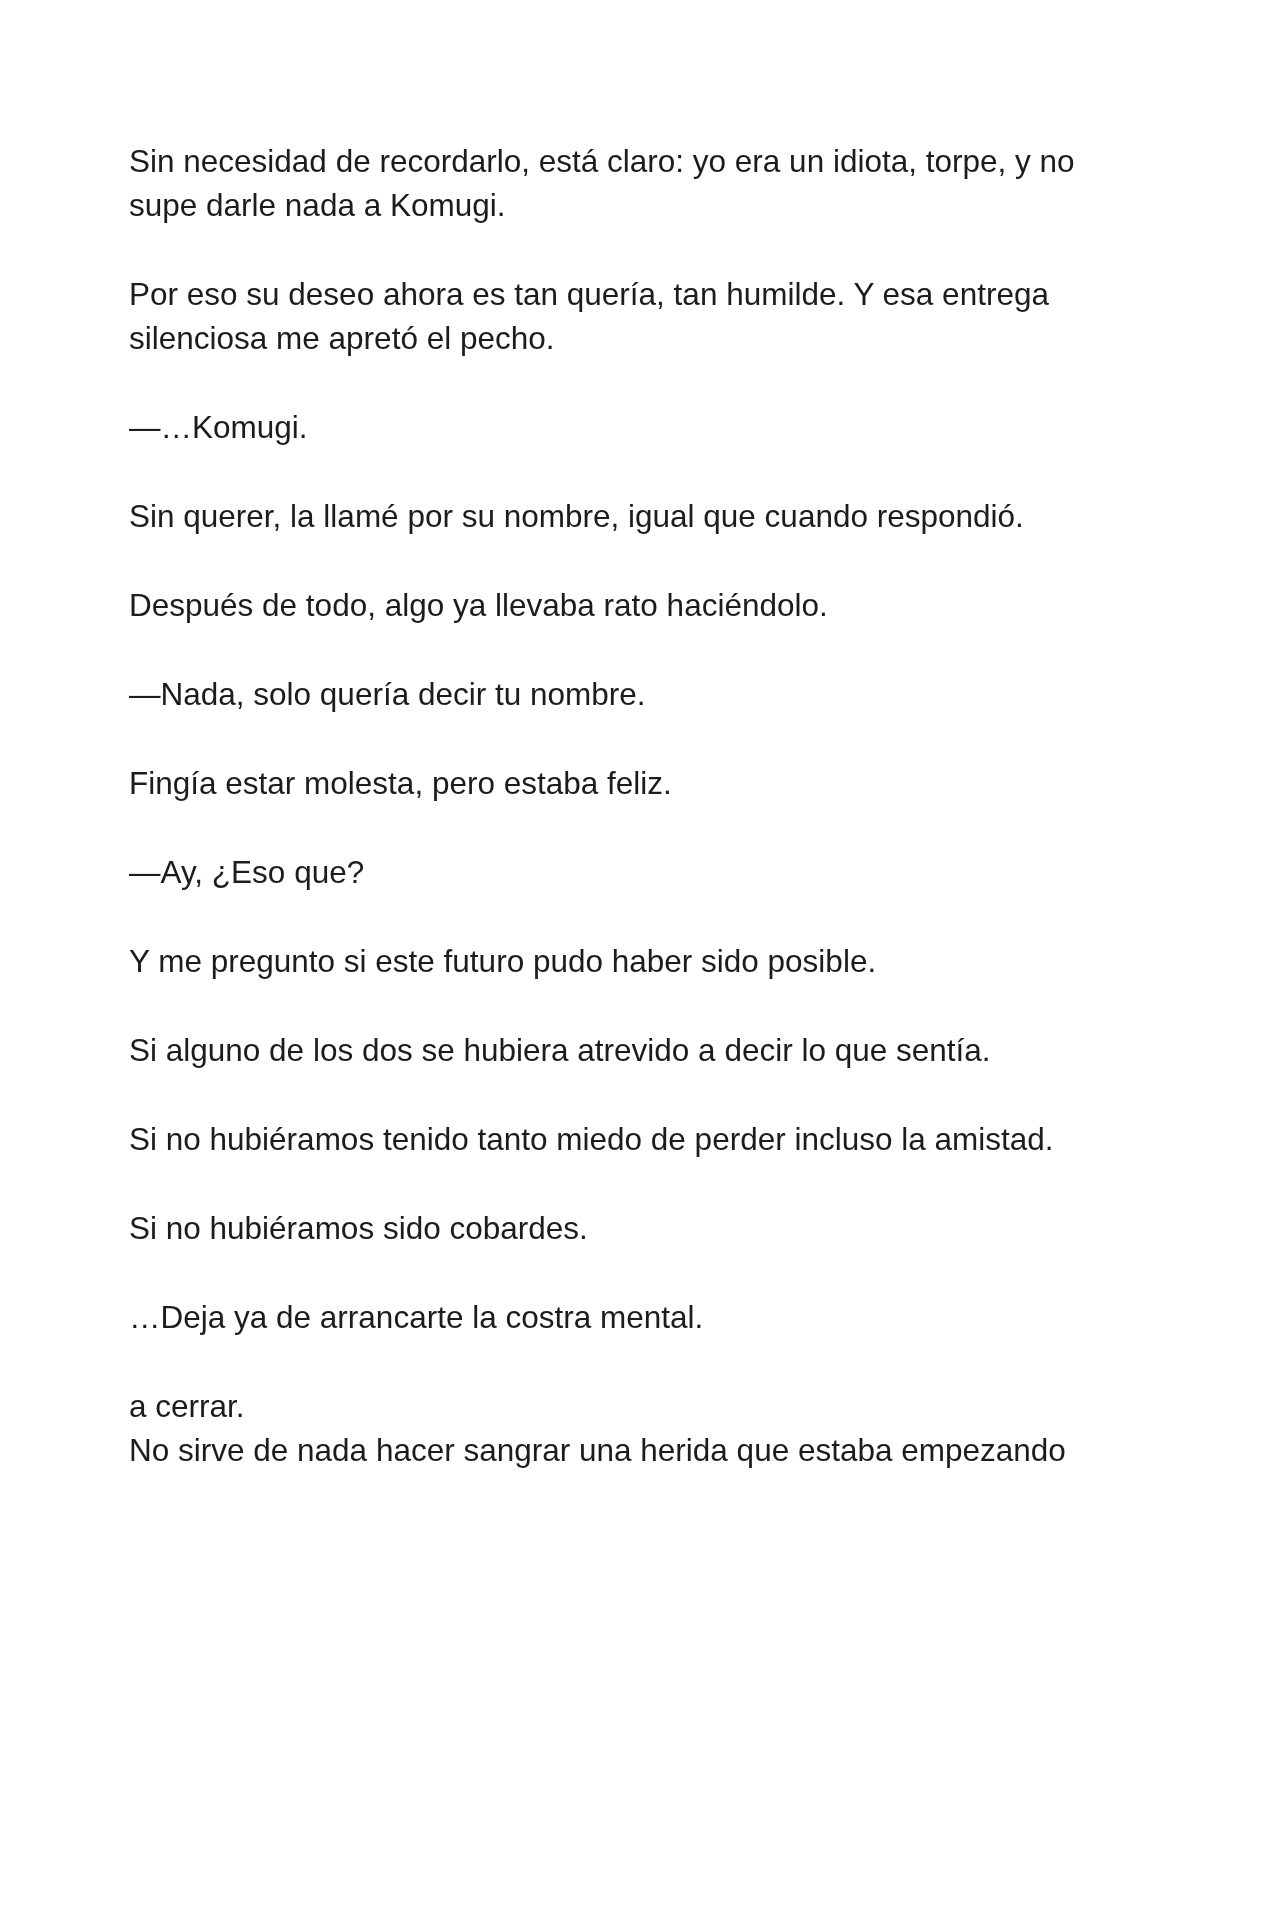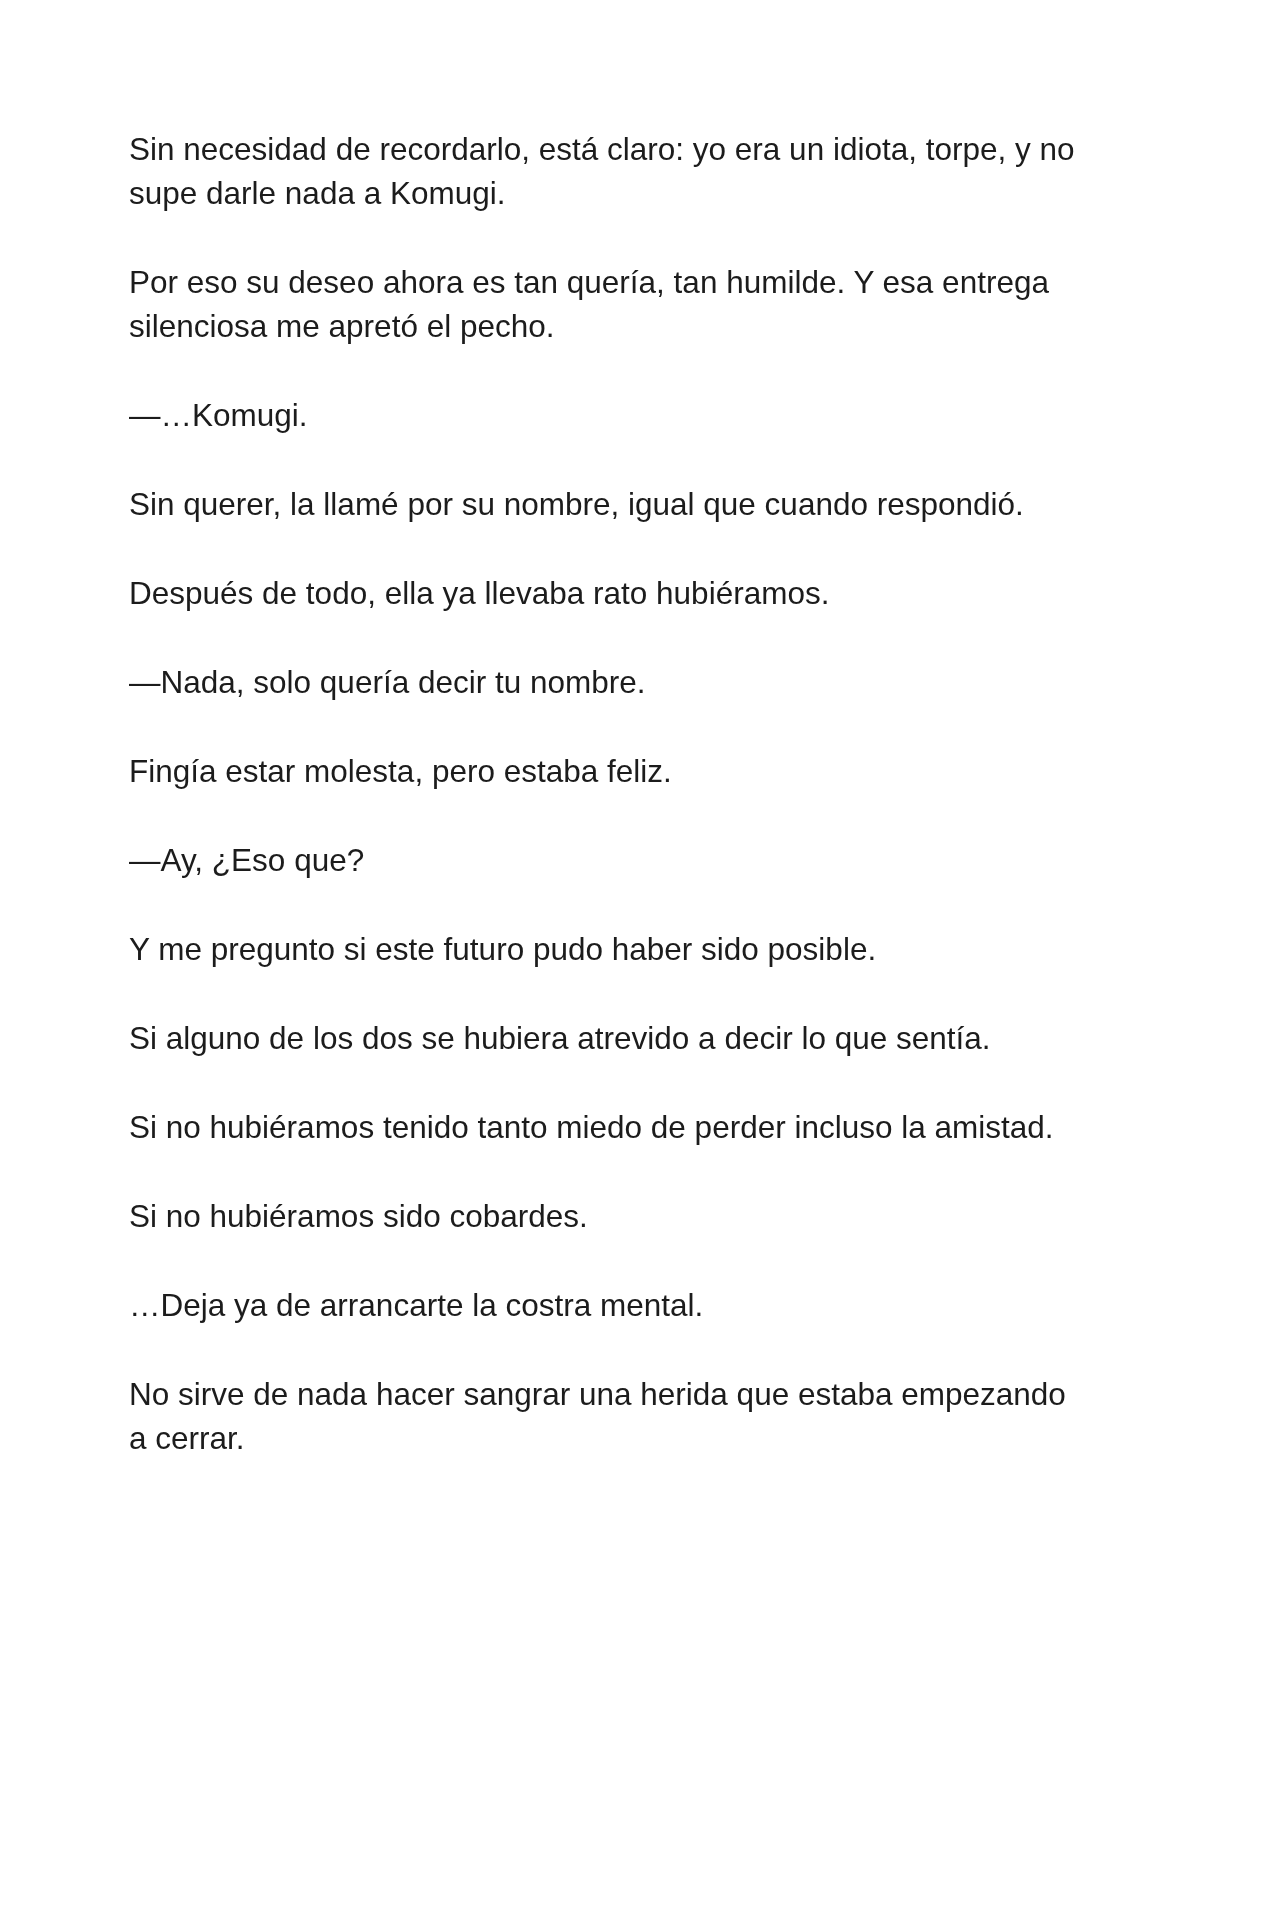--- a/index.html
+++ b/index.html
@@ -17,21 +17,21 @@
       position: absolute;
       left: 129px;
       top: 127px;
       width: 1060px;
       color: #1c1c1c;
       font-family: "Liberation Sans", sans-serif;
       font-size: 31.5px;
       line-height: 44px;
     }
     .para {
-      margin: 0 0 45px 0;
+      margin: 12px 0 45px 0;
     }
     .line {
       display: block;
       white-space: nowrap;
     }
   </style>
 </head>
 <body>
 
 <div class="page">
@@ -43,21 +43,21 @@
     <span class="line">Por eso su deseo ahora es tan quería, tan humilde. Y esa entrega</span>
     <span class="line">silenciosa me apretó el pecho.</span>
   </p>
   <p class="para">
     <span class="line">—…Komugi.</span>
   </p>
   <p class="para">
     <span class="line">Sin querer, la llamé por su nombre, igual que cuando respondió.</span>
   </p>
   <p class="para">
-    <span class="line">Después de todo, ella ya llevaba rato hubiéramos.</span>
+    <span class="line">Después de todo, algo ya llevaba rato haciéndolo.</span>
   </p>
   <p class="para">
     <span class="line">—Nada, solo quería decir tu nombre.</span>
   </p>
   <p class="para">
     <span class="line">Fingía estar molesta, pero estaba feliz.</span>
   </p>
   <p class="para">
     <span class="line">—Ay, ¿Eso que?</span>
   </p>
@@ -70,16 +70,16 @@
   <p class="para">
     <span class="line">Si no hubiéramos tenido tanto miedo de perder incluso la amistad.</span>
   </p>
   <p class="para">
     <span class="line">Si no hubiéramos sido cobardes.</span>
   </p>
   <p class="para">
     <span class="line">…Deja ya de arrancarte la costra mental.</span>
   </p>
   <p class="para">
+    <span class="line">a cerrar.</span>
     <span class="line">No sirve de nada hacer sangrar una herida que estaba empezando</span>
-    <span class="line">a cerrar.</span>
   </p>
 </div>
 
 </body></html>

